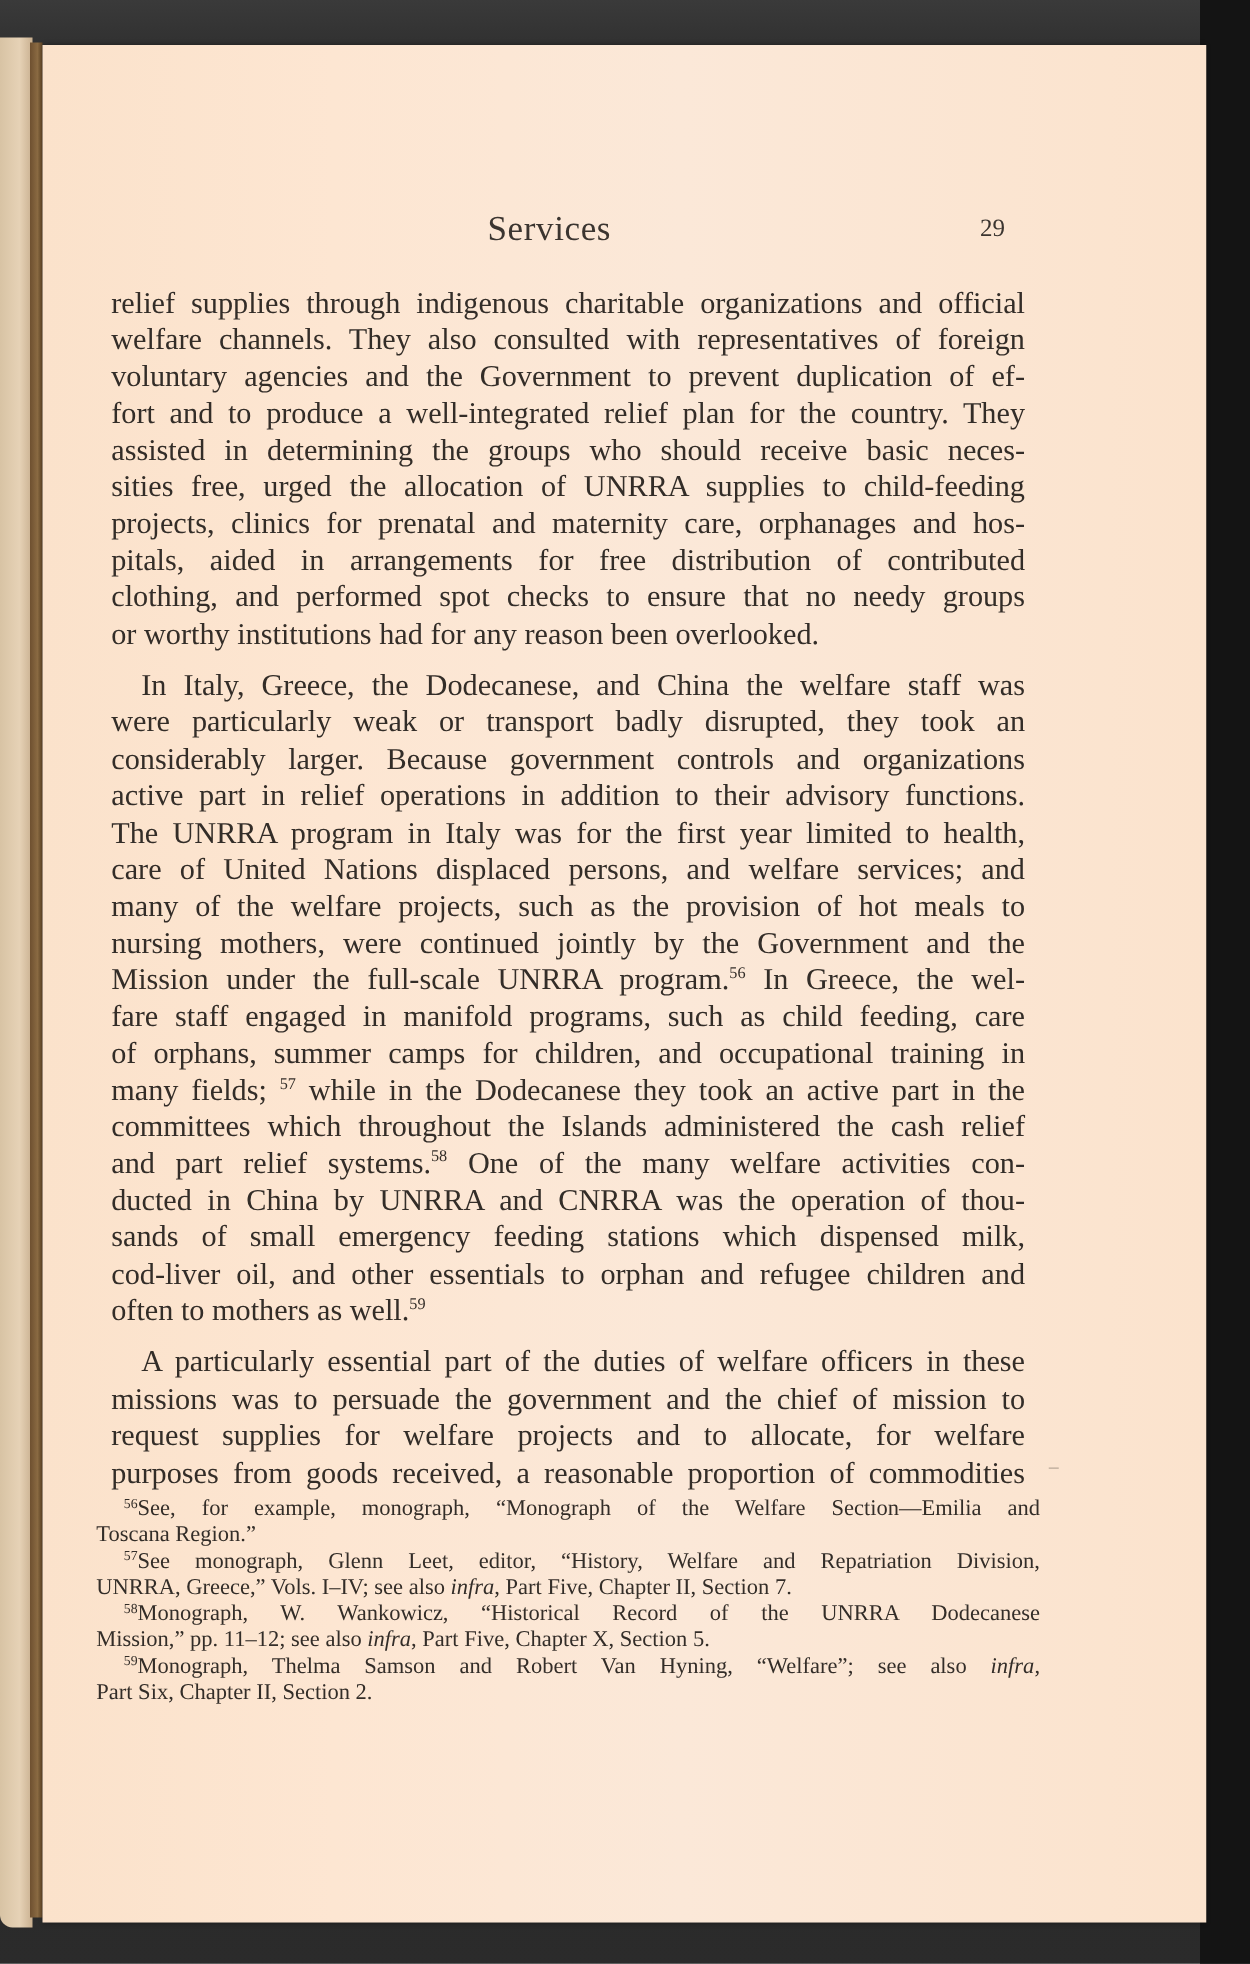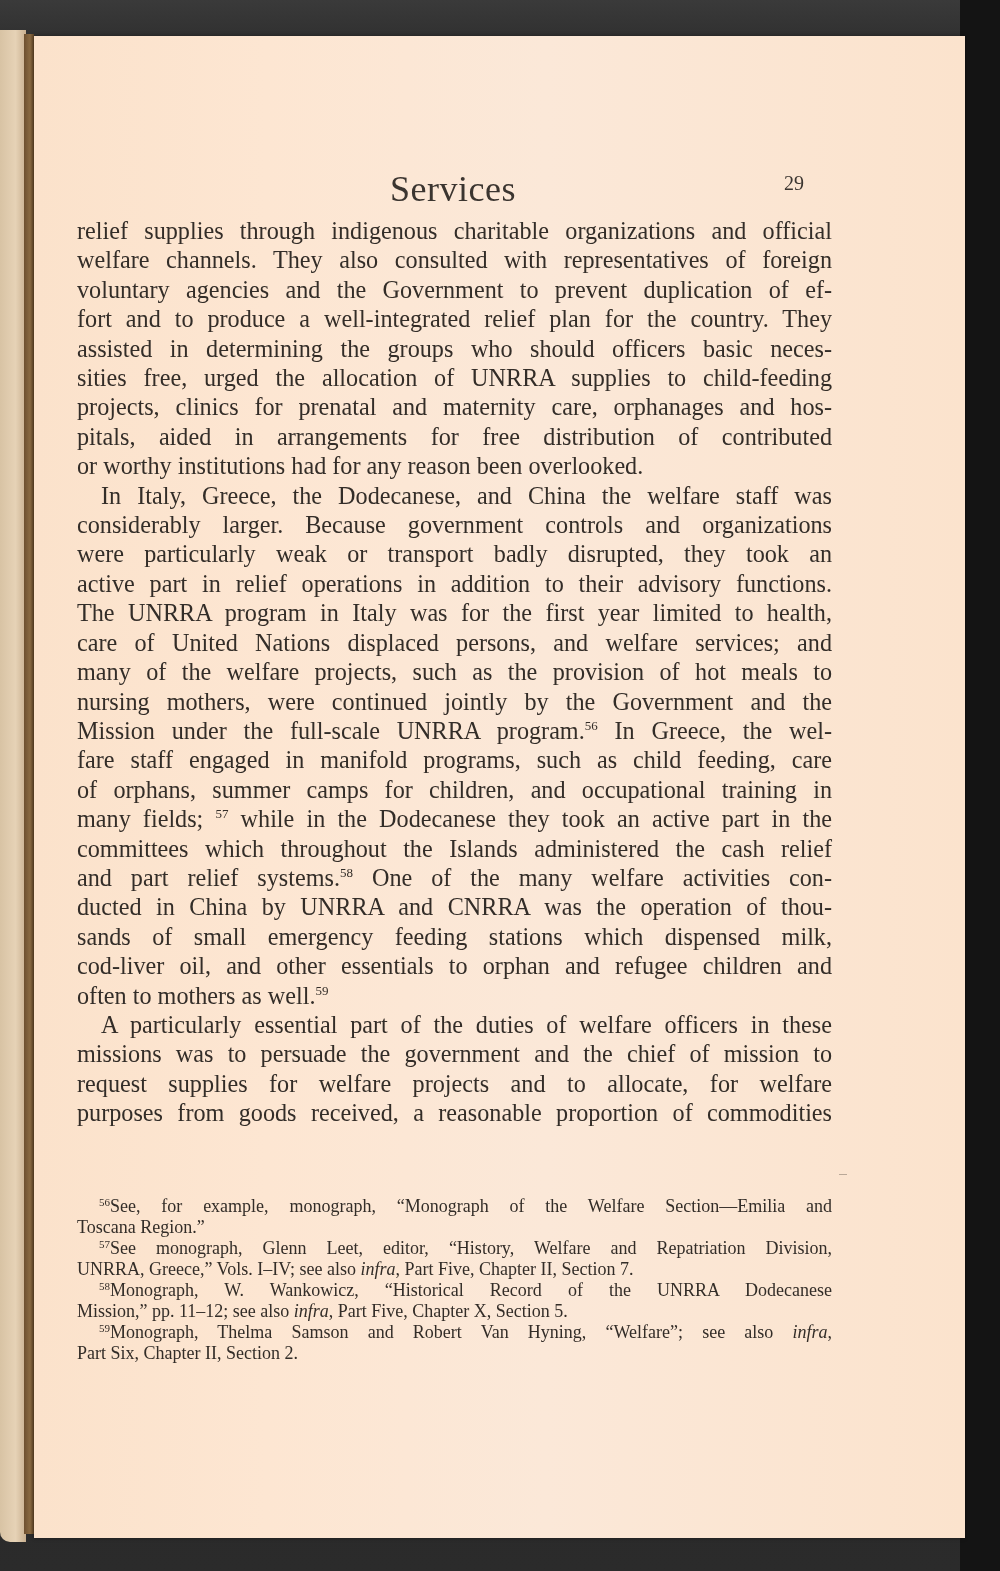--- a/index.html
+++ b/index.html
@@ -23,32 +23,32 @@
   }
   .page {
     position:absolute; left:34px; top:36px; width:931px; height:1502px;
     background: linear-gradient(90deg,#fbe2cb 0%,#fde6d2 25%,#fbe8d8 55%,#fbe3cd 100%);
     box-shadow: 0 0 4px rgba(0,0,0,0.4);
   }
   .running-head {
     position:absolute; top:132px; left:0; width:931px; height:36px;
   }
   .running-title {
-    position:absolute; left:356px; top:0; font-size:36px; color:#3b3530;
+    position:absolute; left:356px; top:0; font-size:28px; color:#3b3530;
     letter-spacing:0.5px;
   }
   .page-number {
     position:absolute; left:750px; top:4px; font-size:20px; color:#3b3530;
   }
   .body-text {
     position:absolute; left:43px; top:180px; width:755px;
     color:#332d28; font-size:24.2px; line-height:29.4px;
     text-align:justify;
   }
-  .para { margin:0; }
+  .para { margin:12px; }
   .line { display:block; text-align:justify; text-align-last:justify; white-space:nowrap; }
   .line.last { text-align-last:left; }
   .indent { padding-left:24px; }
   sup { font-size:13px; line-height:0; vertical-align:9px; }
   .footnotes {
     position:absolute; left:43px; top:1160px; width:755px;
     color:#332d28; font-size:18px; line-height:21px;
   }
   .fn-line { display:block; text-align:justify; text-align-last:justify; white-space:nowrap; }
   .fn-line.last { text-align-last:left; }
@@ -72,31 +72,32 @@
     <span class="running-title">Services</span>
     <span class="page-number">29</span>
   </div>
 
   <div class="body-text">
     <p class="para">
       <span class="line">relief supplies through indigenous charitable organizations and official</span>
       <span class="line">welfare channels. They also consulted with representatives of foreign</span>
       <span class="line">voluntary agencies and the Government to prevent duplication of ef-</span>
       <span class="line">fort and to produce a well-integrated relief plan for the country. They</span>
-      <span class="line">assisted in determining the groups who should officers basic neces-</span>
+      <span class="line">assisted in determining the groups who should receive basic neces-</span>
       <span class="line">sities free, urged the allocation of UNRRA supplies to child-feeding</span>
       <span class="line">projects, clinics for prenatal and maternity care, orphanages and hos-</span>
       <span class="line">pitals, aided in arrangements for free distribution of contributed</span>
+      <span class="line">clothing, and performed spot checks to ensure that no needy groups</span>
       <span class="line last">or worthy institutions had for any reason been overlooked.</span>
     </p>
 
     <p class="para">
       <span class="line indent">In Italy, Greece, the Dodecanese, and China the welfare staff was</span>
+      <span class="line">were particularly weak or transport badly disrupted, they took an</span>
       <span class="line">considerably larger. Because government controls and organizations</span>
-      <span class="line">were particularly weak or transport badly disrupted, they took an</span>
       <span class="line">active part in relief operations in addition to their advisory functions.</span>
       <span class="line">The UNRRA program in Italy was for the first year limited to health,</span>
       <span class="line">care of United Nations displaced persons, and welfare services; and</span>
       <span class="line">many of the welfare projects, such as the provision of hot meals to</span>
       <span class="line">nursing mothers, were continued jointly by the Government and the</span>
       <span class="line"><span>Mission under the full-scale UNRRA program.</span><sup>56</sup><span> In Greece, the wel-</span></span>
       <span class="line">fare staff engaged in manifold programs, such as child feeding, care</span>
       <span class="line">of orphans, summer camps for children, and occupational training in</span>
       <span class="line"><span>many fields; </span><sup>57</sup><span> while in the Dodecanese they took an active part in the</span></span>
       <span class="line">committees which throughout the Islands administered the cash relief</span>

